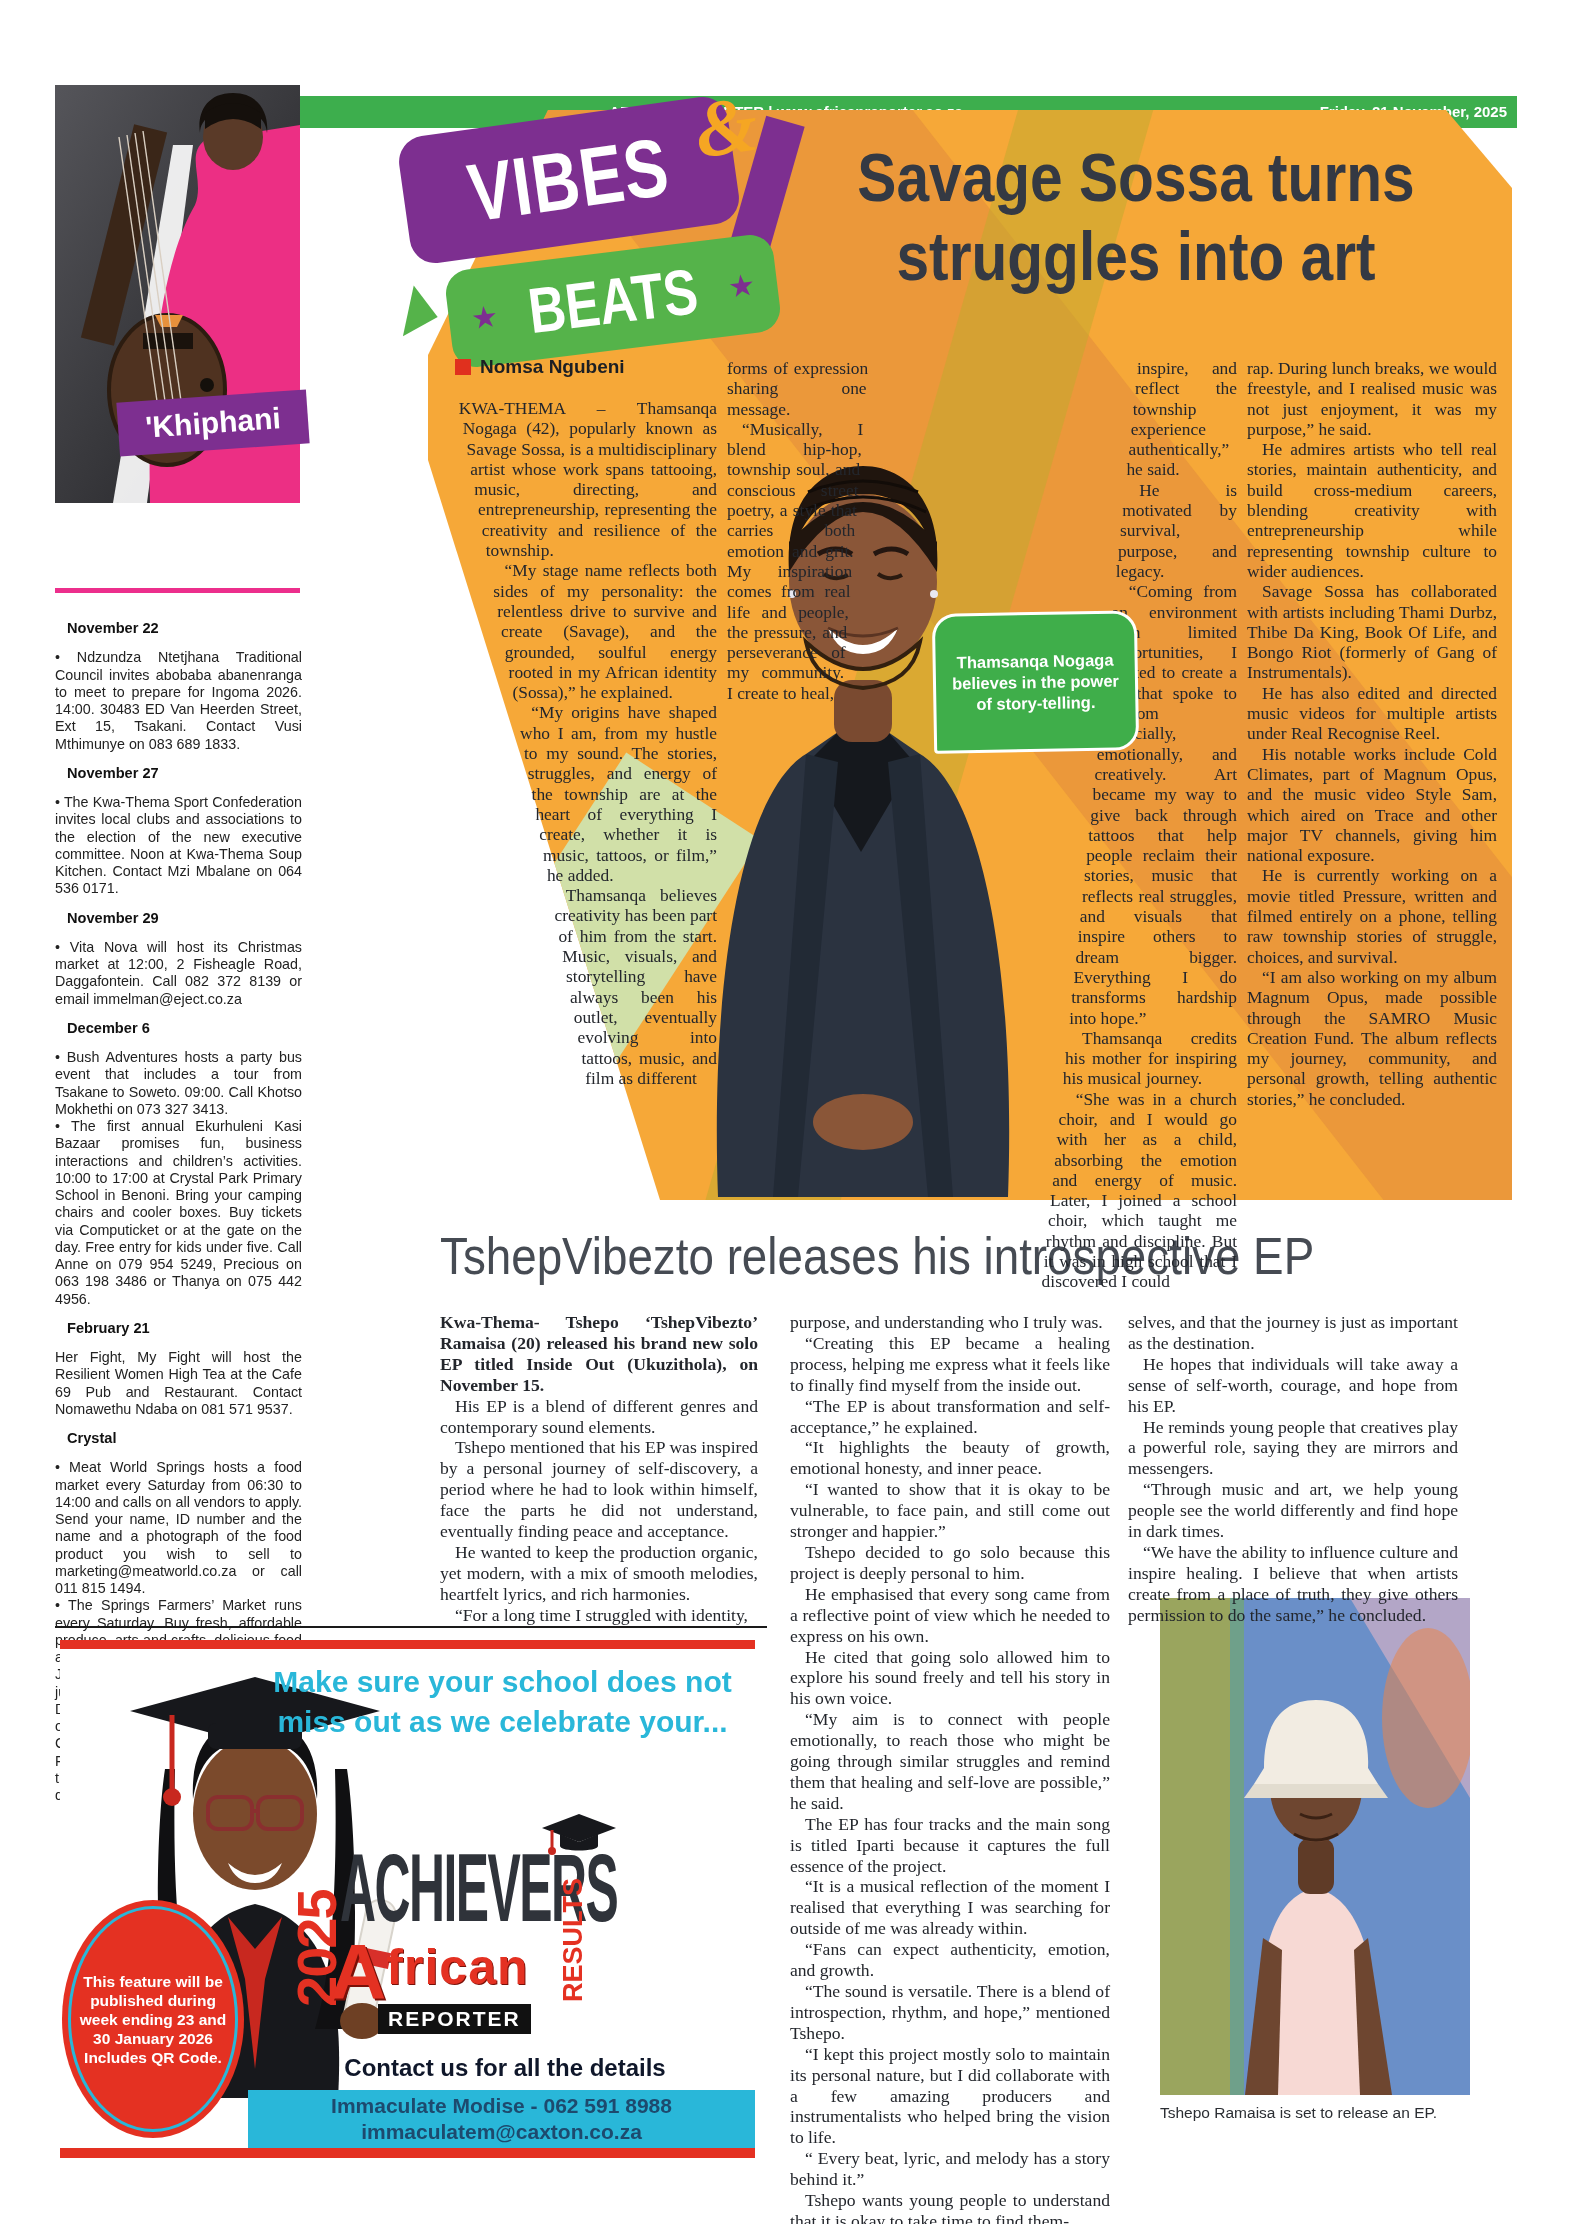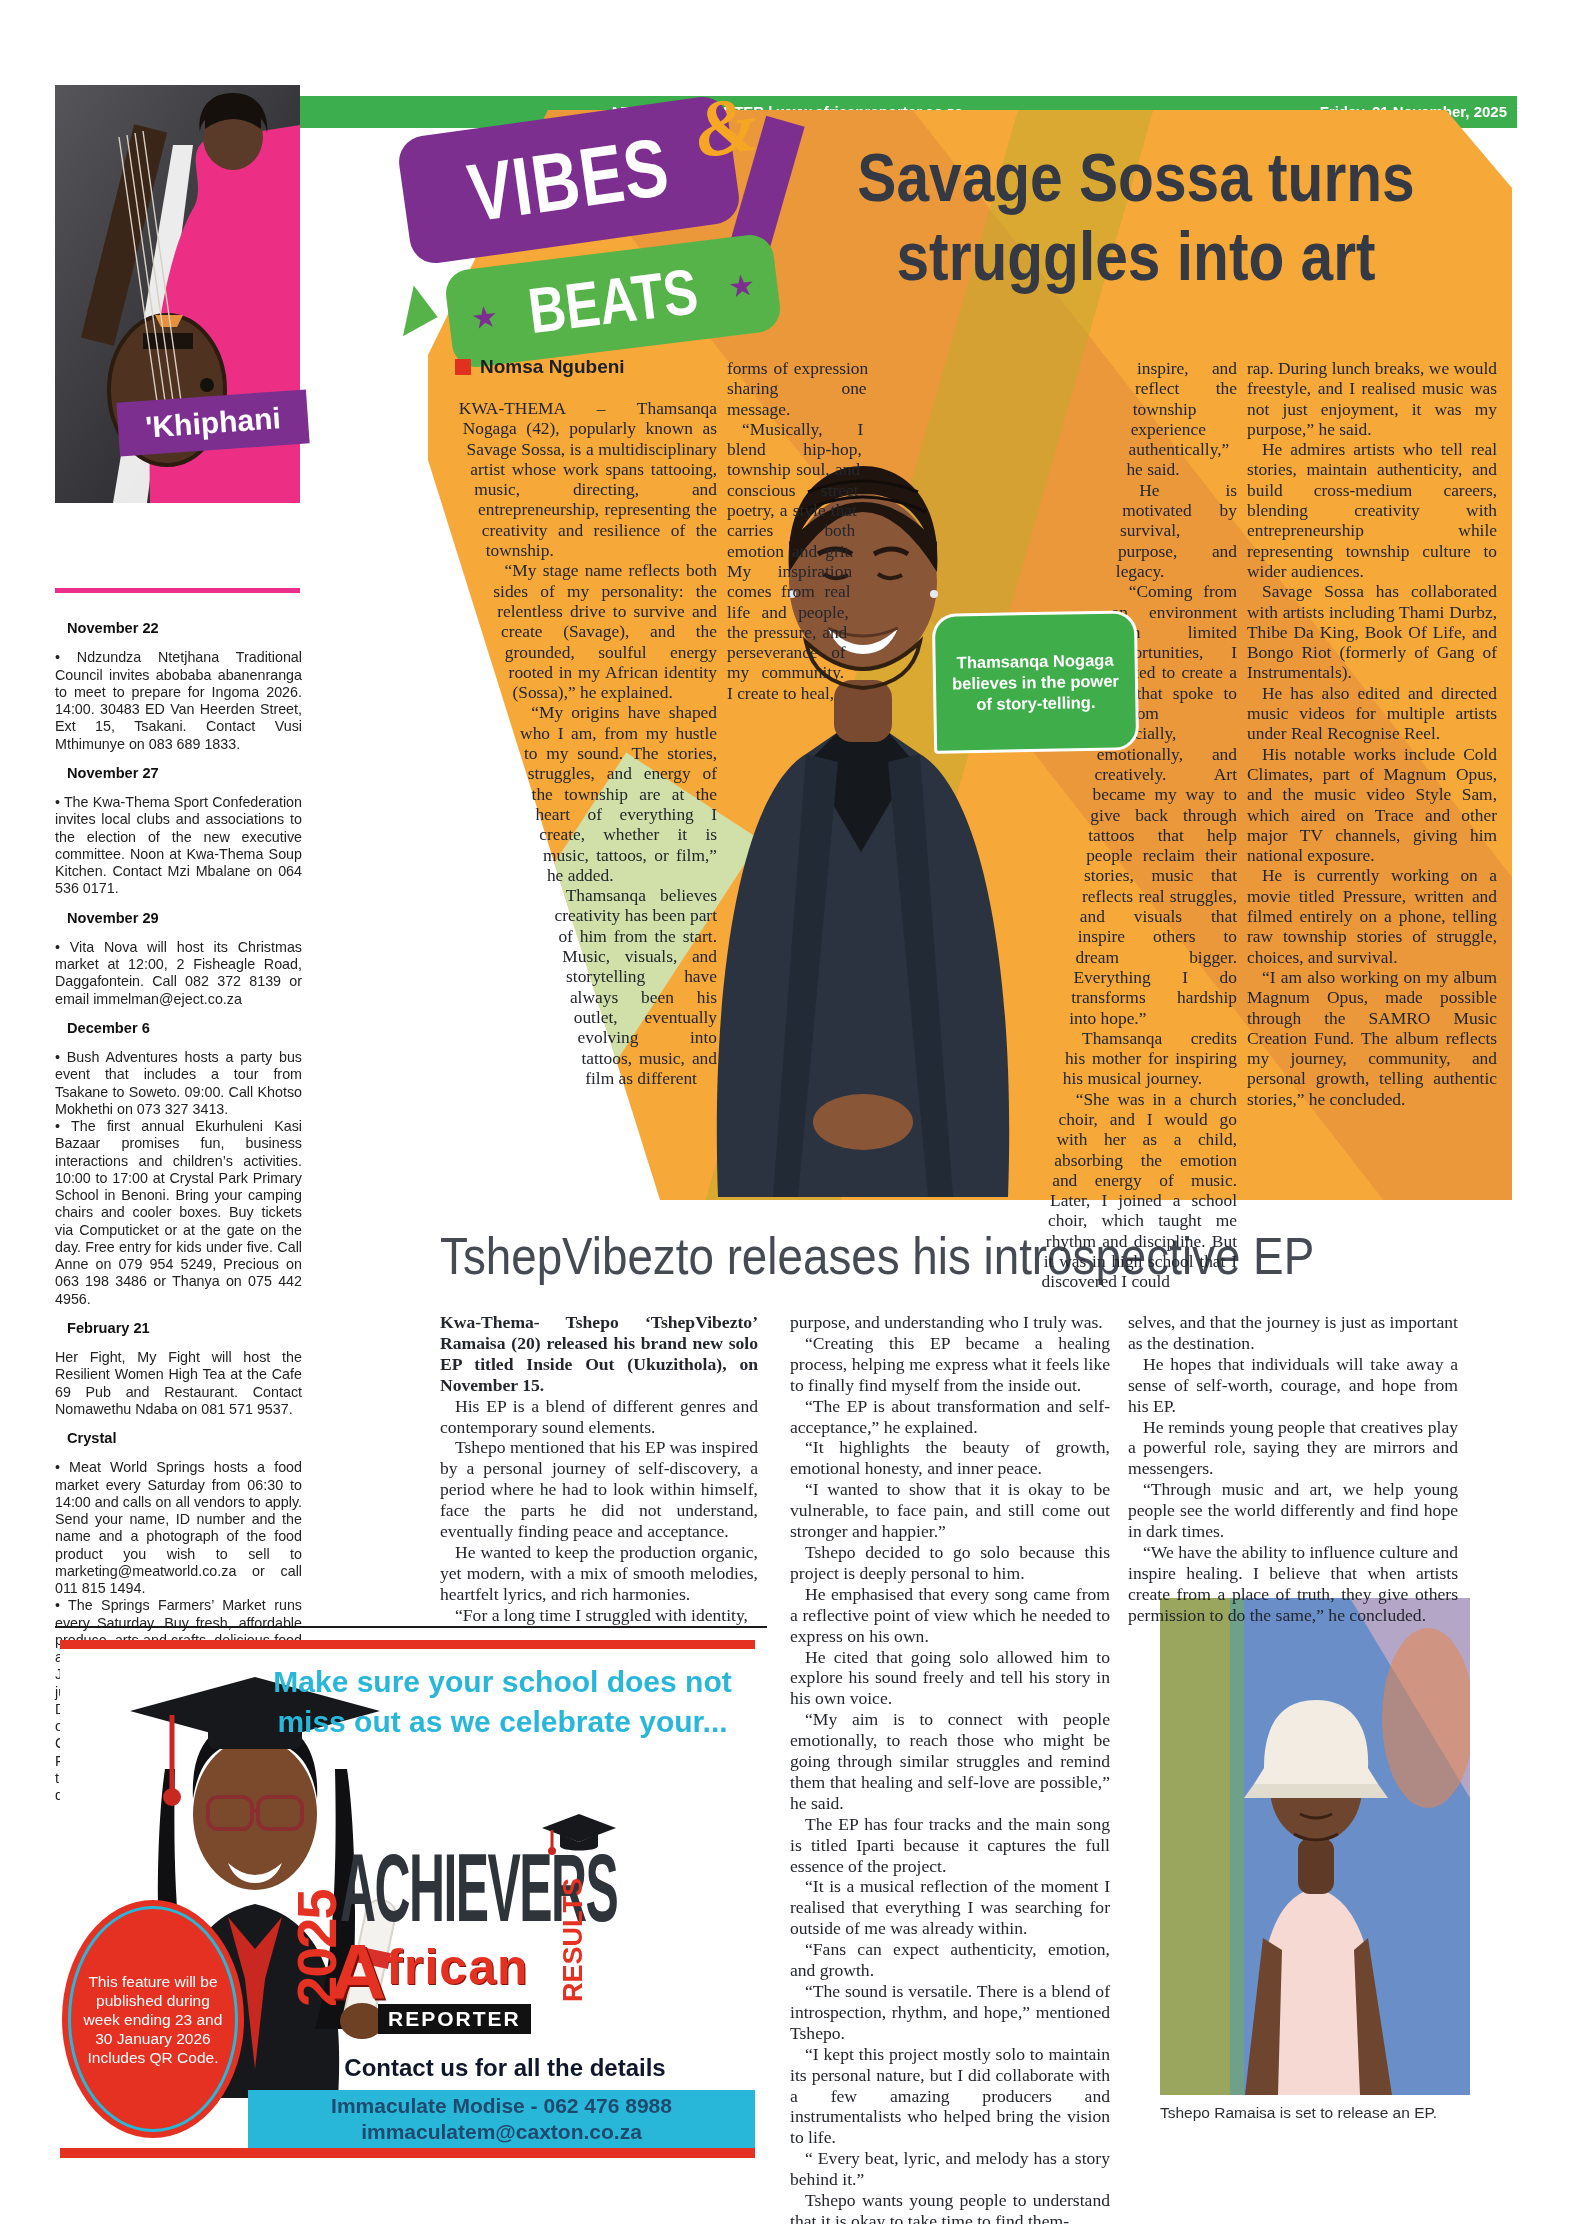--- a/index.html
+++ b/index.html
@@ -121,21 +121,21 @@
              text-shadow:1px 1px 0 #7a1008;}
   .ar-reporter{margin-left:48px;margin-top:2px;background:#111;color:#fff;display:inline-block;
                font-size:21px;font-weight:800;letter-spacing:2px;padding:3px 10px;}
   .ad-contact{left:290px;top:2054px;width:430px;text-align:center;color:#0f172a;
               font-weight:800;font-size:24px;z-index:8;}
   .cyan-bar{left:248px;top:2090px;width:507px;height:58px;background:#29b7d9;z-index:8;
             color:#1d4a6e;font-weight:800;font-size:21px;line-height:26px;text-align:center;
             display:flex;flex-direction:column;justify-content:center;}
   .ad-redbar-bot{left:60px;top:2148px;width:695px;height:10px;background:#e43122;z-index:7;}
   .ad-circle{left:62px;top:1900px;width:182px;height:238px;background:#e43122;border-radius:50%;
-             z-index:12;color:#fff;font-weight:400;font-size:15.5px;line-height:19px;
+             z-index:12;color:#fff;font-weight:700;font-size:15.5px;line-height:19px;
              display:flex;align-items:center;justify-content:center;text-align:center;
              padding:20px 16px;box-sizing:border-box;}
   .ad-circle:before{content:"";position:absolute;left:6px;top:6px;right:6px;bottom:6px;
              border:3px solid #29b7d9;border-radius:50%;}
 </style>
 </head>
 <body>
 
 <div id="page">
 
@@ -386,19 +386,19 @@
       <circle cx="12" cy="39" r="4" fill="#c8281f"></circle>
     </svg>
   </div>
   <div class="abs ar-logo">
     <span class="ar-a">A</span>
     <span class="ar-frican">frican</span>
     <div class="ar-reporter">REPORTER</div>
   </div>
   <div class="abs ad-contact">Contact us for all the details</div>
   <div class="abs cyan-bar">
-    <div>Immaculate Modise - 062 476 8988</div>
+    <div>Immaculate Modise - 062 591 8988</div>
     <div>immaculatem@caxton.co.za</div>
   </div>
   <div class="abs ad-redbar-bot"></div>
   <div class="abs ad-circle">This feature will be published during week ending 23 and 30 January 2026 Includes QR Code.</div>
 
 </div>
 
 </body></html>

